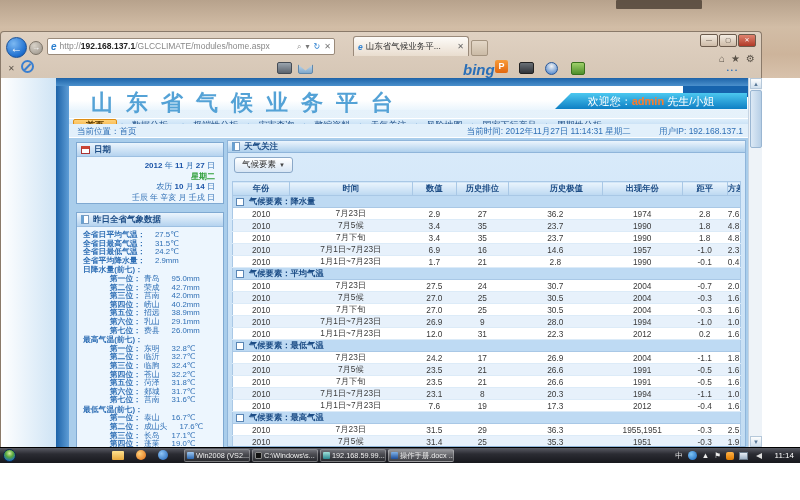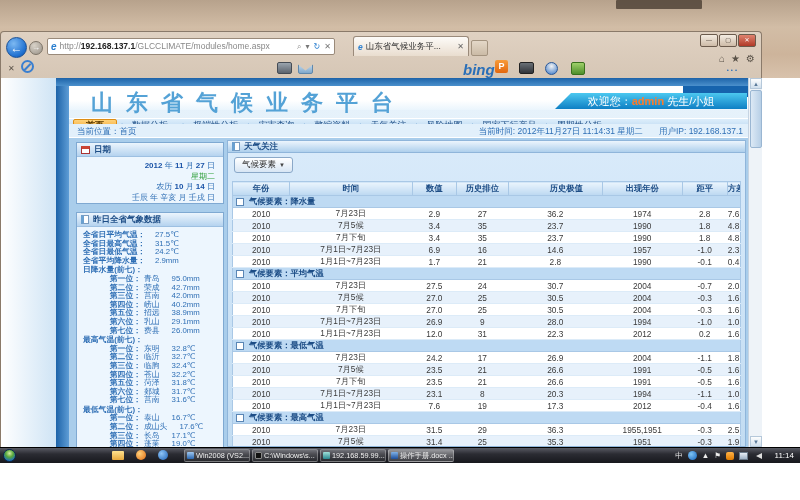--- a/index.html
+++ b/index.html
@@ -70,32 +70,32 @@
   #navbar{left:68px;top:40px;width:680px;height:14px;background:linear-gradient(180deg,#ddeefb,#b2d2ee);
     border-top:1px solid #fff;display:flex;align-items:center;font-size:9px;color:#1c4d86;box-sizing:border-box;padding-left:4px;}
   .nav-item{padding:0 9px;white-space:nowrap;cursor:default;}
   .nav-item.active{background:linear-gradient(180deg,#fdd27a,#f5a02a);border:1px solid #dd8d14;border-radius:2px;
     color:#5a3a00;font-weight:bold;padding:0 12px;line-height:11px;margin-right:4px;}
   .nav-arrow{font-size:6px;margin-left:2px;color:#1c4d86;}
   .nav-sep{color:#93bce0;font-size:8px;}
   #crumbbar{left:68px;top:46px;width:680px;height:14px;background:#e2f0fb;border-bottom:1px solid #fff;
     font-size:8.5px;color:#2f6fb5;box-sizing:border-box;}
   #crumb{left:8px;top:2px;}
-  #statusline{right:6px;top:2px;display:flex;gap:16px;white-space:nowrap;}
+  #statusline{right:6px;top:2px;display:flex;gap:28px;white-space:nowrap;}
   
   #content{left:68px;top:60px;width:680px;height:309px;background:#a9cdeb;overflow:hidden;}
   .panel{position:absolute;border:1px solid #7fa9d2;background:#edf6fe;box-sizing:border-box;}
   .phead{height:13px;background:linear-gradient(180deg,#ecf5fd,#b5d3ef);border-bottom:1px solid #9dc0e2;
     display:flex;align-items:center;font-size:8.5px;font-weight:bold;color:#1d4d86;padding-left:4px;gap:4px;}
   .cal-ic{width:9px;height:8px;background:#fff;border:1px solid #aa3333;box-sizing:border-box;border-top:3px solid #cc4433;}
   .doc-ic{width:8px;height:9px;background:#fff;border:1px solid #7a9cc0;box-sizing:border-box;border-left:3px solid #6aa0d0;}
   #panel-date{left:7px;top:4px;width:148px;height:62px;}
   #panel-date .pbody{padding:4px 8px 0 0;text-align:right;font-size:8px;color:#2f6fb5;line-height:10.5px;}
   #panel-date .num{font-weight:bold;color:#1c55a8;}
-  #panel-date .wd{color:#2fa03a;font-weight:normal;}
+  #panel-date .wd{color:#2fa03a;font-weight:bold;}
   #panel-wx{left:7px;top:74px;width:148px;height:300px;}
   #panel-wx .pbody{padding:4px 4px 0 6px;font-size:7.8px;color:#2f6fb5;line-height:8.6px;}
   .stat{display:flex;}
   .stat .slab{font-weight:bold;width:72px;}
   .sec-title{font-weight:bold;margin-top:1px;}
   .rk{display:flex;}
   .rk .rlab{width:58px;text-align:right;font-weight:bold;}
   .rk .rsta{margin-left:3px;}
   .rk .rval{margin-left:12px;}
   

